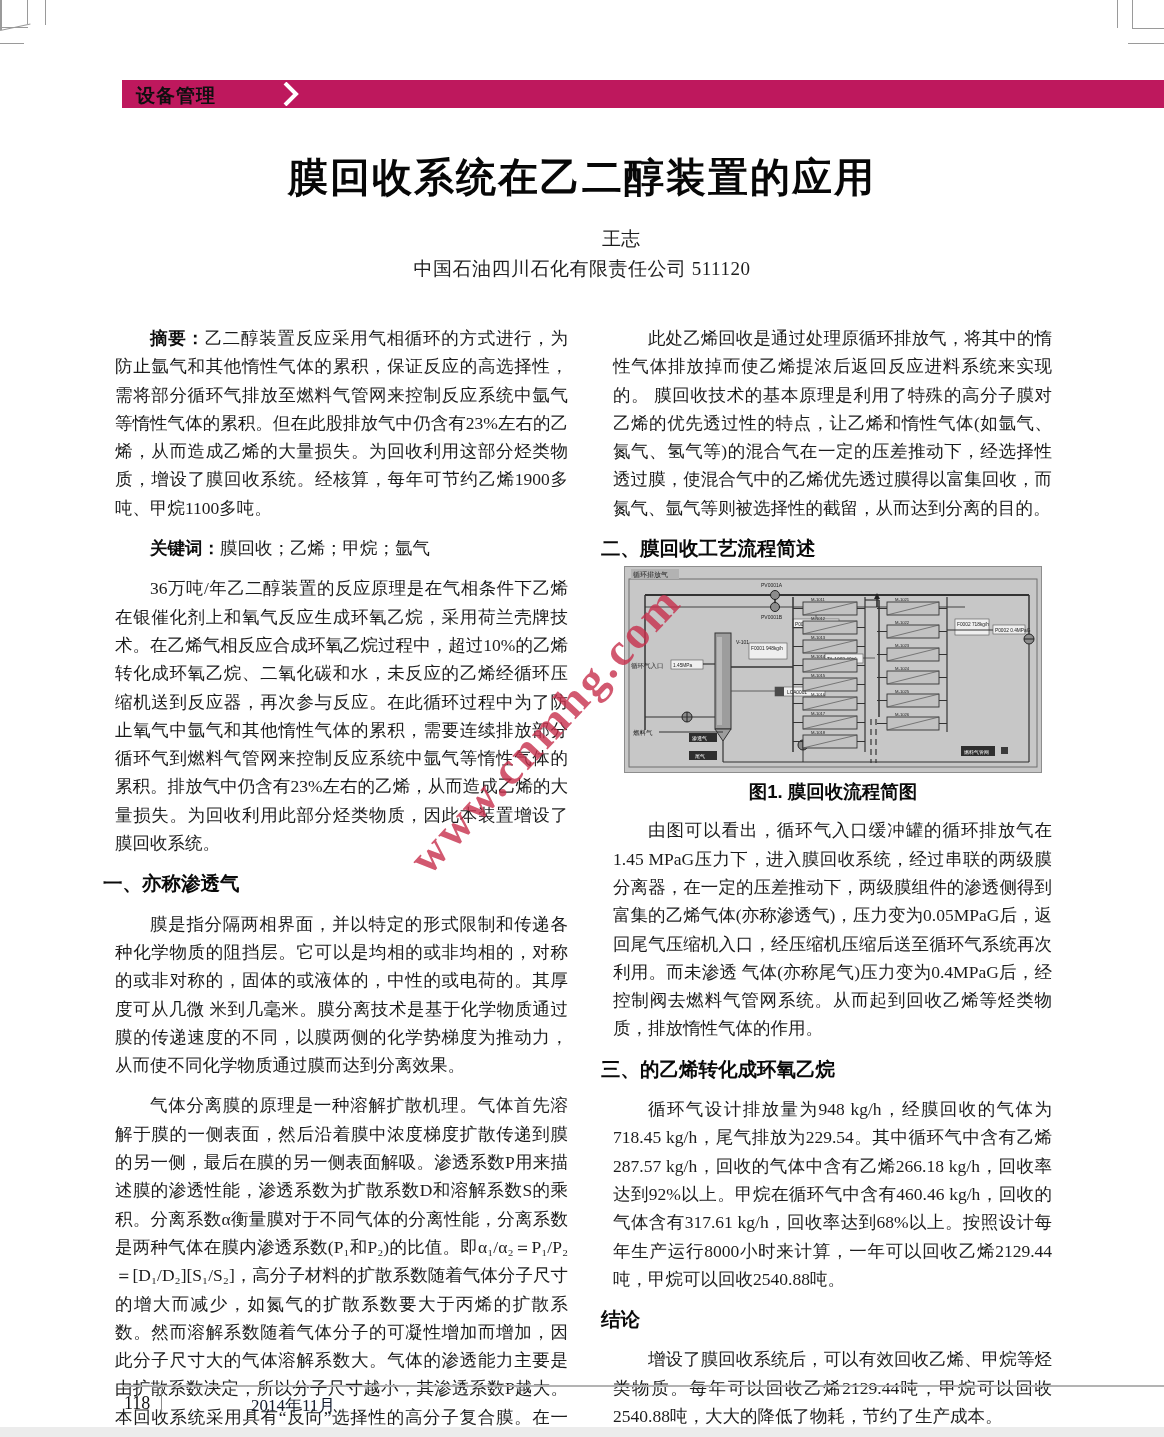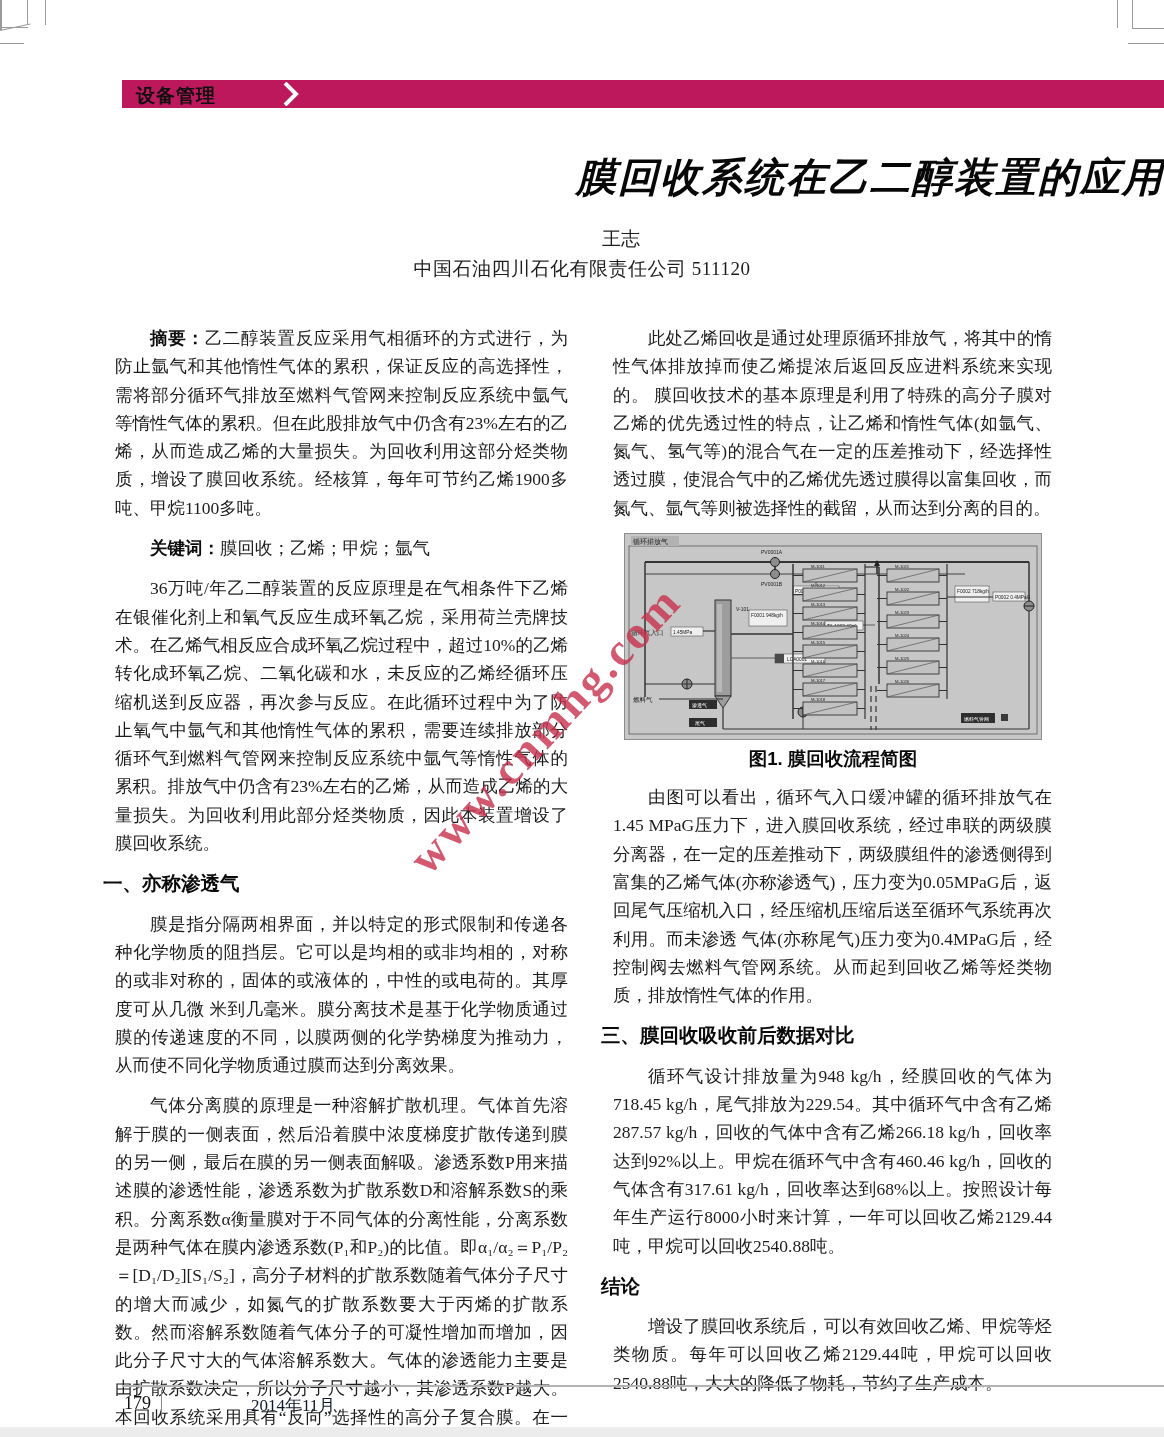--- a/index.html
+++ b/index.html
@@ -8,22 +8,22 @@
     background:#ffffff;color:#1d1d1d;
     font-family:"Liberation Serif","DejaVu Serif",serif;
   }
   
   .mark{position:absolute;background:#9a9a9a;}
   
   .category-bar{position:absolute;left:122px;top:80px;width:1042px;height:28px;background:#be185d;}
   .category-label{position:absolute;left:14px;top:3px;font-family:"Liberation Sans",sans-serif;font-weight:bold;font-size:19px;color:#0f0f0f;letter-spacing:1px;}
   .chevron{position:absolute;left:160px;top:2px;}
   
-  .article-title{position:absolute;left:0;top:150px;width:100%;text-align:right;
-    font-family:"Liberation Sans",sans-serif;font-weight:bold;font-size:40px;letter-spacing:2px;color:#070707;font-style:italic;}
+  .article-title{position:absolute;left:0;top:150px;width:100%;text-align:center;
+    font-family:"Liberation Sans",sans-serif;font-weight:bold;font-size:40px;letter-spacing:2px;color:#070707;}
   .author{position:absolute;left:16px;top:226px;width:100%;text-align:center;font-size:19px;padding-left:23px;}
   .affiliation{position:absolute;left:0;top:256px;width:100%;text-align:center;font-size:19px;letter-spacing:0.5px;}
   
   .col{position:absolute;top:312px;}
   .col-left{left:103px;width:477px;}
   .col-right{left:601px;width:463px;}
   p.body{margin:12px;font-size:17.5px;line-height:28.3px;text-align:justify;text-indent:2em;color:#1c1c1c;}
   p.kw{text-align:left;}
   .inline-label{font-family:"Liberation Sans",sans-serif;font-weight:bold;color:#0d0d0d;}
   h3.sec{margin:1px 0 1px 0;font-family:"Liberation Sans",sans-serif;font-weight:bold;font-size:19.5px;line-height:28.3px;color:#0a0a0a;}
@@ -75,20 +75,21 @@
   <p class="body"><span class="inline-label">摘要：</span><span>乙二醇装置反应采用气相循环的方式进行，为防止氩气和其他惰性气体的累积，保证反应的高选择性，需将部分循环气排放至燃料气管网来控制反应系统中氩气等惰性气体的累积。但在此股排放气中仍含有23%左右的乙烯，从而造成乙烯的大量损失。为回收利用这部分烃类物质，增设了膜回收系统。经核算，每年可节约乙烯1900多吨、甲烷1100多吨。</span></p>
   <p class="body kw"><span class="inline-label">关键词：</span><span>膜回收；乙烯；甲烷；氩气</span></p>
   <p class="body">36万吨/年乙二醇装置的反应原理是在气相条件下乙烯在银催化剂上和氧气反应生成环氧乙烷，采用荷兰壳牌技术。在乙烯气相反应合成环氧乙烷过程中，超过10%的乙烯转化成环氧乙烷、二氧化碳和水，未反应的乙烯经循环压缩机送到反应器，再次参与反应。在此循环过程中为了防止氧气中氩气和其他惰性气体的累积，需要连续排放部分循环气到燃料气管网来控制反应系统中氩气等惰性气体的累积。排放气中仍含有23%左右的乙烯，从而造成乙烯的大量损失。为回收利用此部分烃类物质，因此本装置增设了膜回收系统。</p>
   <h3 class="sec">一、亦称渗透气</h3>
   <p class="body">膜是指分隔两相界面，并以特定的形式限制和传递各种化学物质的阻挡层。它可以是均相的或非均相的，对称的或非对称的，固体的或液体的，中性的或电荷的。其厚度可从几微 米到几毫米。膜分离技术是基于化学物质通过膜的传递速度的不同，以膜两侧的化学势梯度为推动力，从而使不同化学物质通过膜而达到分离效果。</p>
   <p class="body">气体分离膜的原理是一种溶解扩散机理。气体首先溶解于膜的一侧表面，然后沿着膜中浓度梯度扩散传递到膜的另一侧，最后在膜的另一侧表面解吸。渗透系数P用来描述膜的渗透性能，渗透系数为扩散系数D和溶解系数S的乘积。分离系数α衡量膜对于不同气体的分离性能，分离系数是两种气体在膜内渗透系数(P₁和P₂)的比值。即α₁/α₂＝P₁/P₂＝[D₁/D₂][S₁/S₂]，高分子材料的扩散系数随着气体分子尺寸的增大而减少，如氮气的扩散系数要大于丙烯的扩散系数。然而溶解系数随着气体分子的可凝性增加而增加，因此分子尺寸大的气体溶解系数大。气体的渗透能力主要是由扩散系数决定，所以分子尺寸越小，其渗透系数P越大。本回收系统采用具有“反向”选择性的高分子复合膜。在一定的渗透推动力作用下，根据不同气体分子在膜中溶解扩散性能的差异，可凝性有机蒸汽与惰性气体相比，被优先吸附渗透，从而达到分离的目的。</p>
 </div>
 
 <div class="col col-right">
   <p class="body">此处乙烯回收是通过处理原循环排放气，将其中的惰性气体排放掉而使乙烯提浓后返回反应进料系统来实现的。 膜回收技术的基本原理是利用了特殊的高分子膜对乙烯的优先透过性的特点，让乙烯和惰性气体(如氩气、氮气、氢气等)的混合气在一定的压差推动下，经选择性透过膜，使混合气中的乙烯优先透过膜得以富集回收，而氮气、氩气等则被选择性的截留，从而达到分离的目的。</p>
+  <h3 class="sec">二、膜回收工艺流程简述</h3>
 
   <div class="figure-wrap">
     <div class="figure-box">
       <svg id="pfd" width="416" height="205" viewBox="0 0 416 205">
         <rect x="0" y="0" width="416" height="205" fill="#c7c7c7"></rect>
         <rect x="4" y="12" width="408" height="188" fill="none" stroke="#6f6f6f" stroke-width="1"></rect>
 
         <rect x="6" y="2" width="48" height="10" fill="#b2b2b2"></rect>
         <text x="8" y="10" font-size="7" fill="#1a1a1a">循环排放气</text>
 
@@ -246,25 +247,25 @@
             <text x="270" y="148.5" font-size="4.2" fill="#222">M-1026</text>
             <line x1="252" y1="156.5" x2="262" y2="156.5" stroke="#333" stroke-width="1"></line>
             <line x1="314" y1="156.5" x2="322" y2="156.5" stroke="#333" stroke-width="1"></line>
           </g>
       </svg>
     </div>
     <div class="figure-caption">图1. 膜回收流程简图</div>
   </div>
 
   <p class="body">由图可以看出，循环气入口缓冲罐的循环排放气在1.45 MPaG压力下，进入膜回收系统，经过串联的两级膜分离器，在一定的压差推动下，两级膜组件的渗透侧得到富集的乙烯气体(亦称渗透气)，压力变为0.05MPaG后，返回尾气压缩机入口，经压缩机压缩后送至循环气系统再次利用。而未渗透 气体(亦称尾气)压力变为0.4MPaG后，经控制阀去燃料气管网系统。从而起到回收乙烯等烃类物质，排放惰性气体的作用。</p>
-  <h3 class="sec">三、膜回收吸收前后数据对比</h3>
+  <h3 class="sec">三、的乙烯转化成环氧乙烷</h3>
   <p class="body">循环气设计排放量为948 kg/h，经膜回收的气体为718.45 kg/h，尾气排放为229.54。其中循环气中含有乙烯287.57 kg/h，回收的气体中含有乙烯266.18 kg/h，回收率达到92%以上。甲烷在循环气中含有460.46 kg/h，回收的气体含有317.61 kg/h，回收率达到68%以上。按照设计每年生产运行8000小时来计算，一年可以回收乙烯2129.44吨，甲烷可以回收2540.88吨。</p>
   <h3 class="sec">结论</h3>
   <p class="body">增设了膜回收系统后，可以有效回收乙烯、甲烷等烃类物质。每年可以回收乙烯2129.44吨，甲烷可以回收2540.88吨，大大的降低了物耗，节约了生产成本。</p>
 </div>
 
 <div class="watermark" style="color: rgba(199, 47, 76, 0.8);">www.cnmhg.com</div>
 
 <div class="footer-line"></div>
-<div class="page-number">179</div>
+<div class="page-number">118</div>
 <div class="footer-divider"></div>
 <div class="issue">2014年11月</div>
 <div class="bottom-strip"></div>
 
 </body></html>

